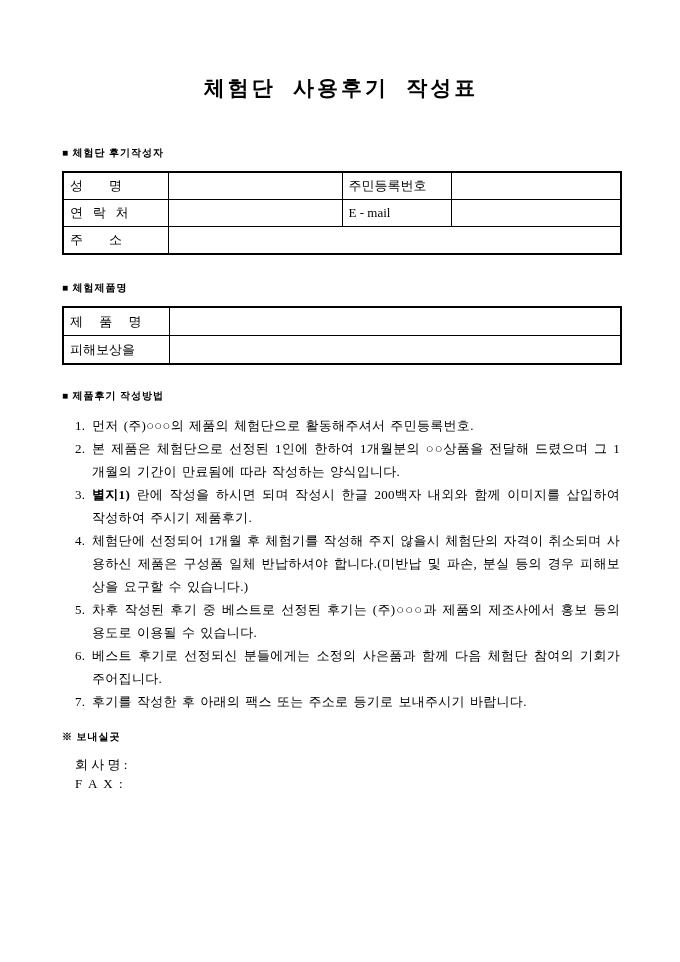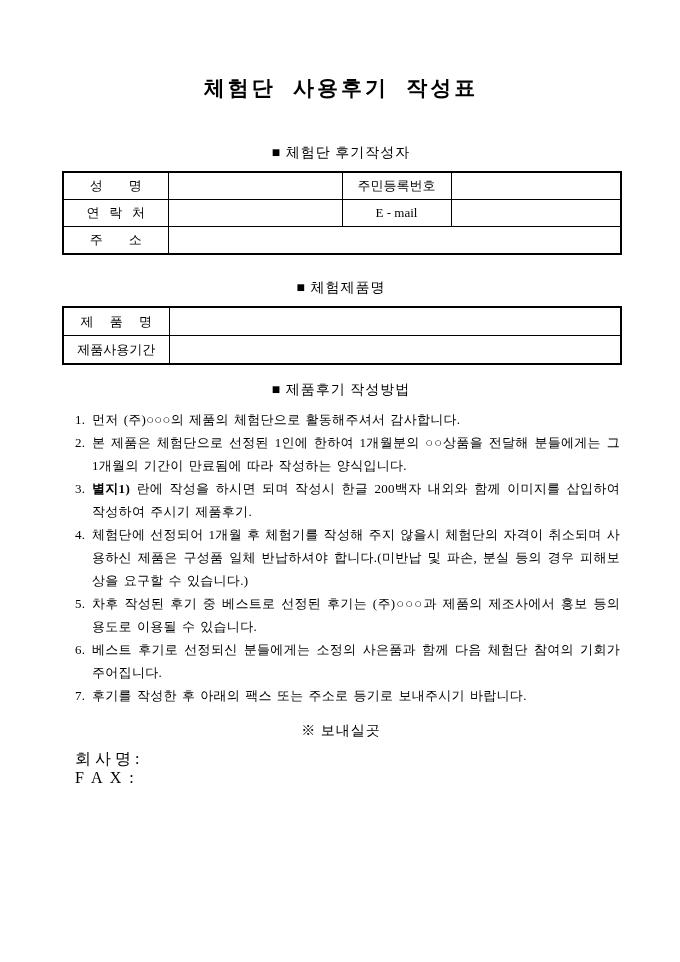--- a/index.html
+++ b/index.html
@@ -18,48 +18,46 @@
   .title {
     margin: 0 0 42px 0;
     text-align: center;
     font-size: 21px;
     font-weight: bold;
     letter-spacing: 3px;
     word-spacing: 9px;
     line-height: 28px;
   }
   .section-header {
-    font-size: 14px;
-    font-weight: normal;
+    font-size: 10px;
+    font-weight: bold;
     letter-spacing: 1px;
     line-height: 18px;
     margin: 0 0 9px 0;
     white-space: pre;
-    text-align: center;
   }
   table.form-table {
     table-layout: fixed;
     border-collapse: collapse;
     width: 558px;
     border: 2px solid #000;
     font-size: 13px;
   }
   table.form-table td {
     border: 1px solid #000;
     padding: 0 6px;
     overflow: hidden;
   }
   table.t1 td { height: 26px; }
   table.t2 td { height: 27px; }
   td.label-cell {
-    text-align: center;
     white-space: pre;
   }
   .section-writer  { margin-bottom: 24px; }
-  .section-product { margin-bottom: 16px; }
+  .section-product { margin-bottom: 22px; }
   .section-instructions { margin-bottom: 15px; }
   .section-send { margin-bottom: 44px; }
   .inst-list { padding-left: 13px; }
   .inst-item {
     display: flex;
     font-size: 13px;
     line-height: 23px;
     letter-spacing: 0.3px;
   }
   .inst-num {
@@ -67,21 +65,21 @@
     white-space: pre;
   }
   .inst-text {
     flex: 1 1 auto;
     text-align: justify;
     word-spacing: 1.5px;
   }
   .inst-text b { font-weight: bold; }
   .send-lines { padding-left: 13px; margin-top: 6px; }
   .send-line {
-    font-size: 16px;
+    font-size: 13px;
     line-height: 19px;
     white-space: pre;
     display: flex;
   }
   .send-label { white-space: pre; }
   .send-value { flex: 1 1 auto; min-width: 40px; }
   .footer-line {
     display: flex;
     justify-content: center;
     gap: 34px;
@@ -134,37 +132,37 @@
       <colgroup>
         <col style="width:106px">
           <col style="width:452px">
       </colgroup>
       <tbody>
         <tr>
           <td class="label-cell">제     품     명</td>
           <td class="input-cell"></td>
         </tr>
         <tr>
-          <td class="label-cell">제품사용기간</td>
+          <td class="label-cell">피해보상을</td>
           <td class="input-cell"></td>
         </tr>
       </tbody>
     </table>
   </div>
 
   <div class="section-instructions">
     <div class="section-header">■ 제품후기 작성방법</div>
     <div class="inst-list">
       <div class="inst-item">
         <span class="inst-num">1.</span>
-        <span class="inst-text"><b></b><span>먼저 (주)○○○의 제품의 체험단으로 활동해주셔서 감사합니다.</span></span>
+        <span class="inst-text"><b></b><span>먼저 (주)○○○의 제품의 체험단으로 활동해주셔서 주민등록번호.</span></span>
       </div>
       <div class="inst-item">
         <span class="inst-num">2.</span>
-        <span class="inst-text"><b></b><span>본 제품은 체험단으로 선정된 1인에 한하여 1개월분의 ○○상품을 전달해 분들에게는 그 1개월의 기간이 만료됨에 따라 작성하는 양식입니다.</span></span>
+        <span class="inst-text"><b></b><span>본 제품은 체험단으로 선정된 1인에 한하여 1개월분의 ○○상품을 전달해 드렸으며 그 1개월의 기간이 만료됨에 따라 작성하는 양식입니다.</span></span>
       </div>
       <div class="inst-item">
         <span class="inst-num">3.</span>
         <span class="inst-text"><b>별지1)</b><span> 란에 작성을 하시면 되며 작성시 한글 200백자 내외와 함께 이미지를 삽입하여 작성하여 주시기 제품후기.</span></span>
       </div>
       <div class="inst-item">
         <span class="inst-num">4.</span>
         <span class="inst-text"><b></b><span>체험단에 선정되어 1개월 후 체험기를 작성해 주지 않을시 체험단의 자격이 취소되며 사용하신 제품은 구성품 일체 반납하셔야 합니다.(미반납 및 파손, 분실 등의 경우 피해보상을 요구할 수 있습니다.)</span></span>
       </div>
       <div class="inst-item">

